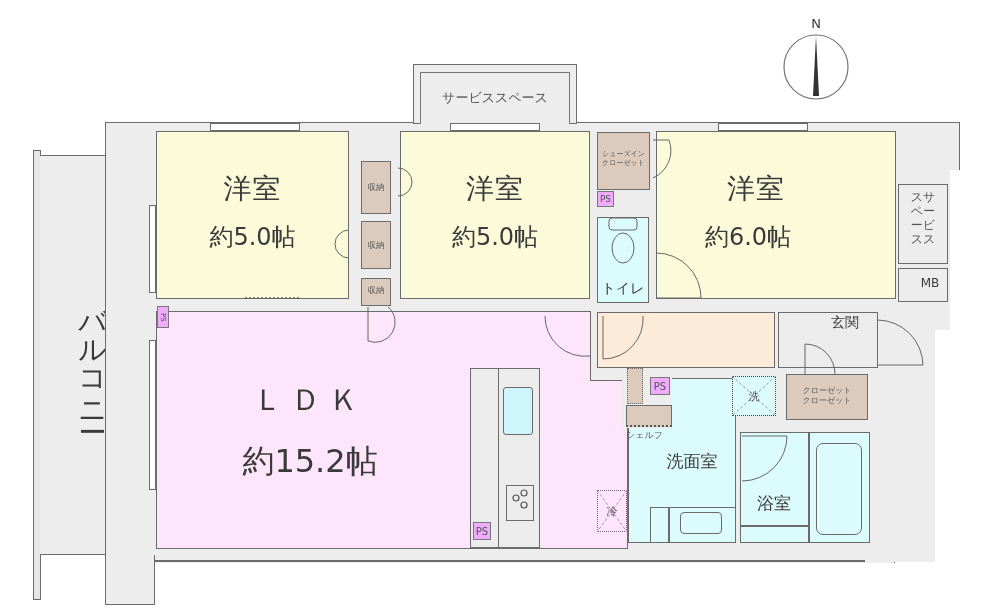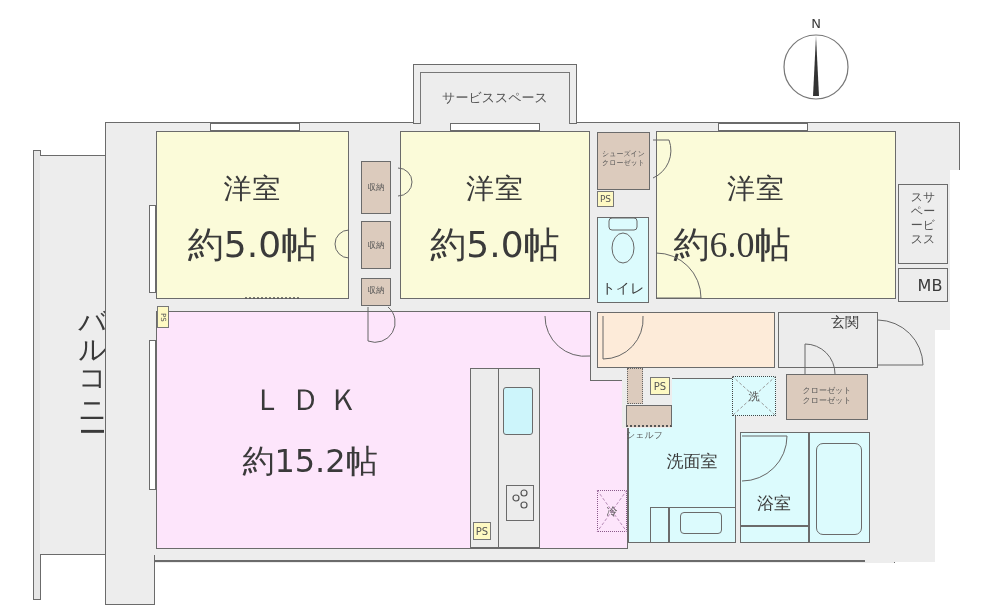--- a/index.html
+++ b/index.html
@@ -9,24 +9,24 @@
   .wall { background:#ededed; border:1.5px solid #6b6b6b; }
   .room { border:1.5px solid #6b6b6b; }
   .yellow { background:#fbfbd9; }
   .pink { background:#fde5fb; }
   .cyan { background:#dcfbfd; }
   .peach { background:#fdebd9; }
   .tan { background:#dccbbd; border:1.5px solid #6b6b6b; }
   .gray { background:#ededed; }
   .lbl { position:absolute; text-align:center; white-space:nowrap; }
   .room-name { font-size:28px; letter-spacing:1px; }
-  .room-size { font-size:36px; }
+  .room-size { font-size:24px; }
   .small { font-size:11px; color:#555; }
   .tiny { font-size:8.5px; color:#555; line-height:11px; }
-  .ps { border:1.2px solid #777; background:#fef9c3; font-size:11px; color:#555;
+  .ps { border:1.2px solid #777; background:#f0abfc; font-size:11px; color:#555;
         display:flex; align-items:center; justify-content:center; }
   .win { background:#fff; border:1.2px solid #6b6b6b; }
   svg { position:absolute; overflow:visible; }
 </style>
 </head>
 <body>
 
 <div class="abs" style="left:33px;top:150px;width:8px;height:450px;background:#e6e6e6;border:1.5px solid #6b6b6b;"></div>
 <div class="abs gray" style="left:40px;top:155px;width:110px;height:400px;border-top:1.5px solid #6b6b6b;border-bottom:1.5px solid #6b6b6b;"></div>
 <div class="lbl" style="left:70px;top:290px;width:40px;font-size:28px;line-height:36px;writing-mode:vertical-rl;text-orientation:upright;">バルコニー</div>
@@ -47,21 +47,21 @@
 <div class="abs room yellow" style="left:156px;top:131px;width:193px;height:168px;"></div>
 <div class="lbl room-name" style="left:156px;top:170px;width:193px;">洋室</div>
 <div class="lbl room-size" style="left:156px;top:221px;width:193px;">約5.0帖</div>
 
 <div class="abs room yellow" style="left:400px;top:131px;width:190px;height:168px;"></div>
 <div class="lbl room-name" style="left:400px;top:170px;width:190px;">洋室</div>
 <div class="lbl room-size" style="left:400px;top:221px;width:190px;">約5.0帖</div>
 
 <div class="abs room yellow" style="left:656px;top:131px;width:240px;height:168px;"></div>
 <div class="lbl room-name" style="left:656px;top:170px;width:200px;">洋室</div>
-<div class="lbl room-size" style="left:632px;top:221px;width:200px;font-family:Liberation Serif, serif;">約6.0帖</div>
+<div class="lbl room-size" style="left:648px;top:221px;width:200px;">約6.0帖</div>
 
 <div class="abs room pink" style="left:156px;top:311px;width:472px;height:238px;"></div>
 <div class="abs gray" style="left:590px;top:311px;width:40px;height:70px;border-left:1.5px solid #6b6b6b;border-bottom:1.5px solid #6b6b6b;"></div>
 <div class="lbl room-name" style="left:200px;top:380px;width:220px;font-size:30px;letter-spacing:8px;">ＬＤＫ</div>
 <div class="lbl room-size" style="left:200px;top:440px;width:220px;font-size:32px;">約15.2帖</div>
 
 <div class="abs" style="left:470px;top:368px;width:30px;height:180px;background:#ececec;border:1.5px solid #6b6b6b;"></div>
 <div class="abs" style="left:498px;top:368px;width:42px;height:180px;background:#ececec;border:1.5px solid #6b6b6b;"></div>
 <div class="abs" style="left:503px;top:387px;width:30px;height:48px;background:#cdf5fb;border:1.2px solid #6b6b6b;border-radius:3px;"></div>
 <div class="abs" style="left:506px;top:485px;width:28px;height:36px;border:1.2px solid #6b6b6b;background:#ececec;"></div>
@@ -102,21 +102,21 @@
 
 <div class="abs wall" style="left:898px;top:184px;width:50px;height:80px;"></div>
 <div class="lbl tiny" style="left:900px;top:190px;width:46px;font-size:12px;line-height:14px;">
   <div>スサ</div>
   <div>ペー</div>
   <div>ービ</div>
   <div>スス</div>
 </div>
 
 <div class="abs wall" style="left:898px;top:268px;width:50px;height:34px;"></div>
-<div class="lbl" style="left:898px;top:276px;width:64px;font-size:16px;">MB</div>
+<div class="lbl" style="left:898px;top:276px;width:64px;font-size:12px;">MB</div>
 
 <div class="abs room peach" style="left:597px;top:312px;width:178px;height:56px;"></div>
 
 <div class="abs" style="left:778px;top:312px;width:100px;height:56px;background:#ececec;border:1.5px solid #6b6b6b;"></div>
 <div class="lbl" style="left:820px;top:314px;width:50px;font-size:14px;">玄関</div>
 
 <div class="abs tan" style="left:786px;top:374px;width:82px;height:46px;"></div>
 <div class="lbl tiny" style="left:786px;top:386px;width:82px;font-size:8px;line-height:10px;">
   <div>クローゼット</div>
   <div>クローゼット</div>

